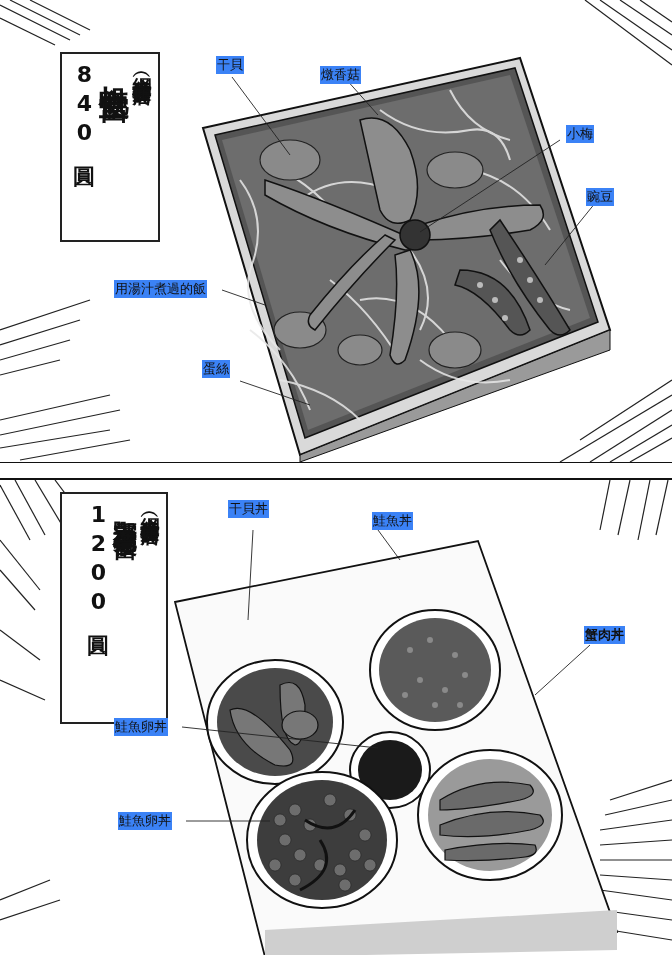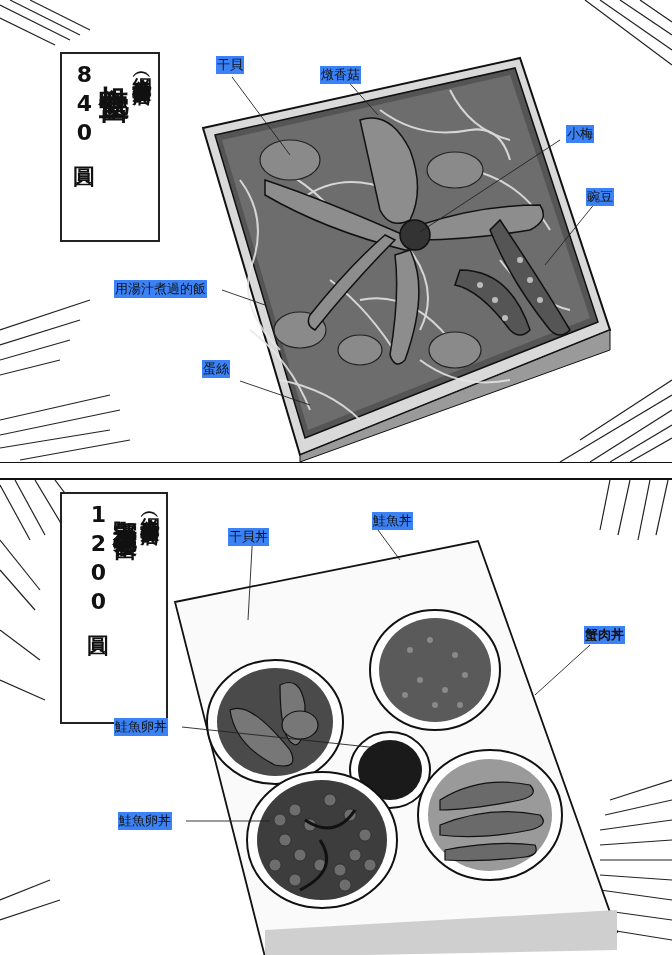--- a/index.html
+++ b/index.html
@@ -229,18 +229,18 @@
       <line x1="186" y1="341" x2="270" y2="341"></line>
     </g>
   </svg>
 
   <div class="title-box" style="left:60px; top:12px; width:108px; height:232px;">
     <span class="vcol station">網走車站（森谷商店）</span>
     <span class="vcol name" style="font-size:24px;">鄂霍次克奢侈便當</span>
     <span class="vcol price">1200圓</span>
   </div>
 
-  <span class="callout" style="left:228px; top:48px;">干貝丼</span>
+  <span class="callout" style="left:228px; top:20px;">干貝丼</span>
   <span class="callout" style="left:372px; top:32px;">鮭魚丼</span>
   <span class="callout" style="left:584px; top:146px;font-weight:bold;">蟹肉丼</span>
   <span class="callout" style="left:114px; top:238px;">鮭魚卵丼</span>
   <span class="callout" style="left:118px; top:332px;">鮭魚卵丼</span>
 </div>
 
 </body></html>

